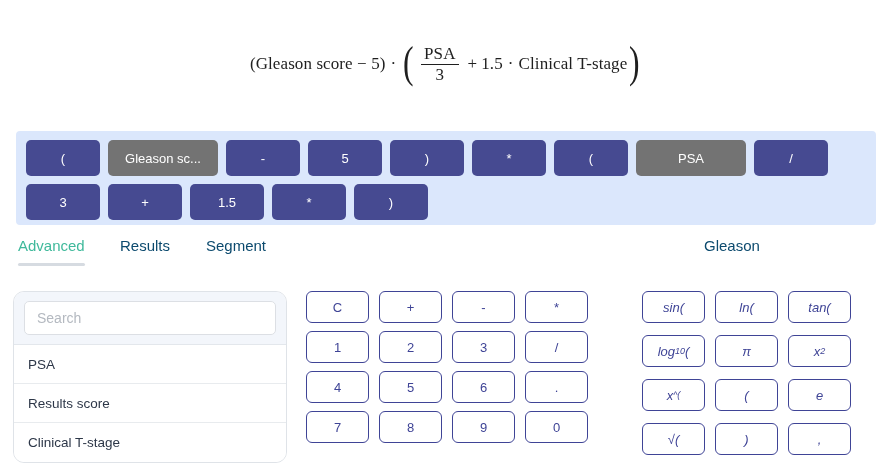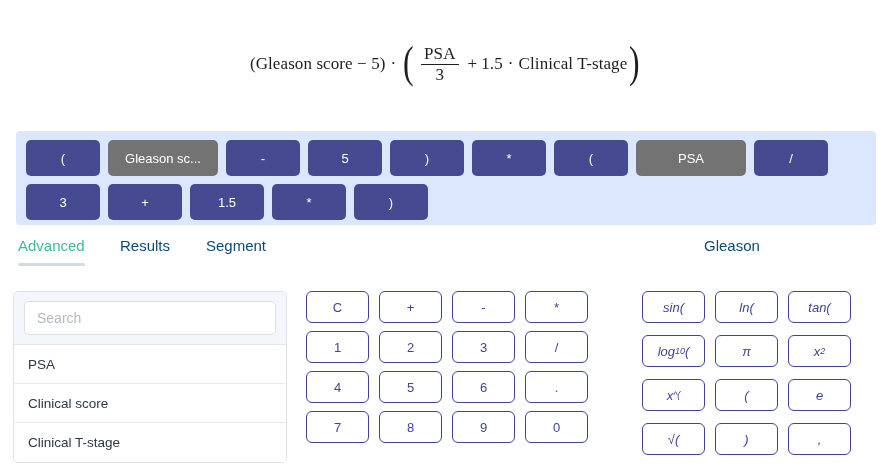--- a/index.html
+++ b/index.html
@@ -96,21 +96,21 @@
 
   
   .panels { position: relative; height: 240px; }
 
   
   .var-panel {
     position: absolute; left: 13px; top: 10px;
     width: 274px;
     background: #ffffff;
     border: 1px solid #dfe3e8;
-    border-radius: 5px;
+    border-radius: 11px;
     overflow: hidden;
   }
   .var-search-wrap {
     background: #f3f6fb;
     padding: 9px 10px;
     border-bottom: 1px solid #e3e7ec;
   }
   .var-search {
     width: 100%; height: 34px;
     border: 1px solid #dcdfe4;
@@ -218,21 +218,21 @@
 </div>
 
 <div class="panels">
 
   <div class="var-panel">
     <div class="var-search-wrap">
       <input class="var-search" type="text" placeholder="Search" style="">
     </div>
     <div id="var-list">
         <div class="var-row">PSA</div>
-        <div class="var-row">Clinical score</div>
+        <div class="var-row">Results score</div>
         <div class="var-row">Clinical T-stage</div>
       </div>
   </div>
 
   <div class="keypad keypad-calc" id="keypad-calc">
       <div class="key">C</div>
       <div class="key">+</div>
       <div class="key">-</div>
       <div class="key">*</div>
       <div class="key">1</div>

